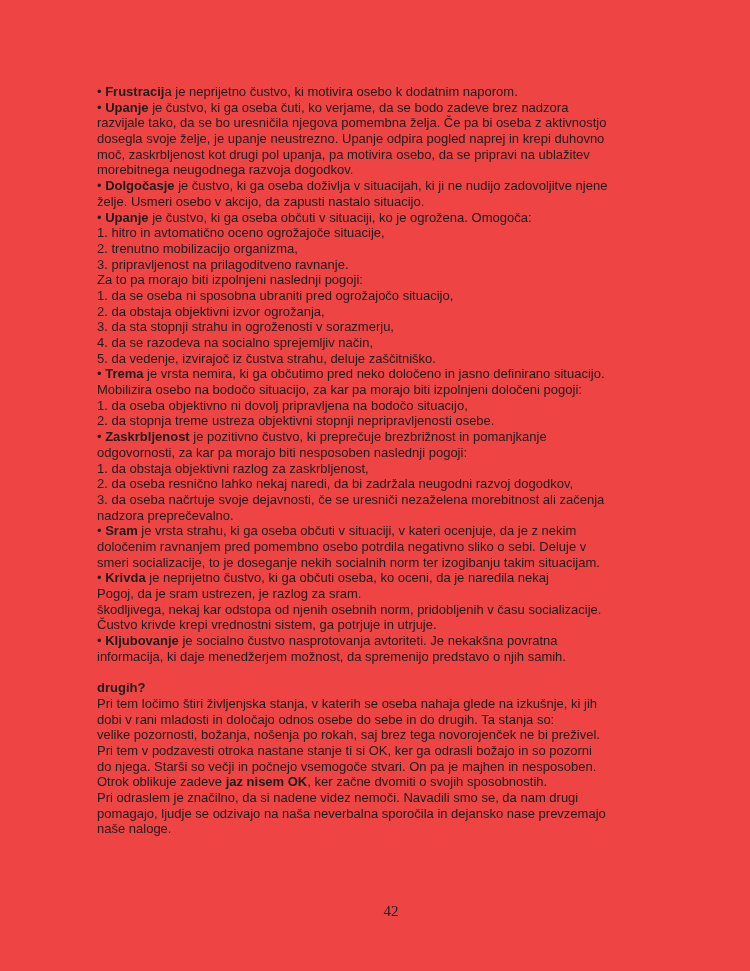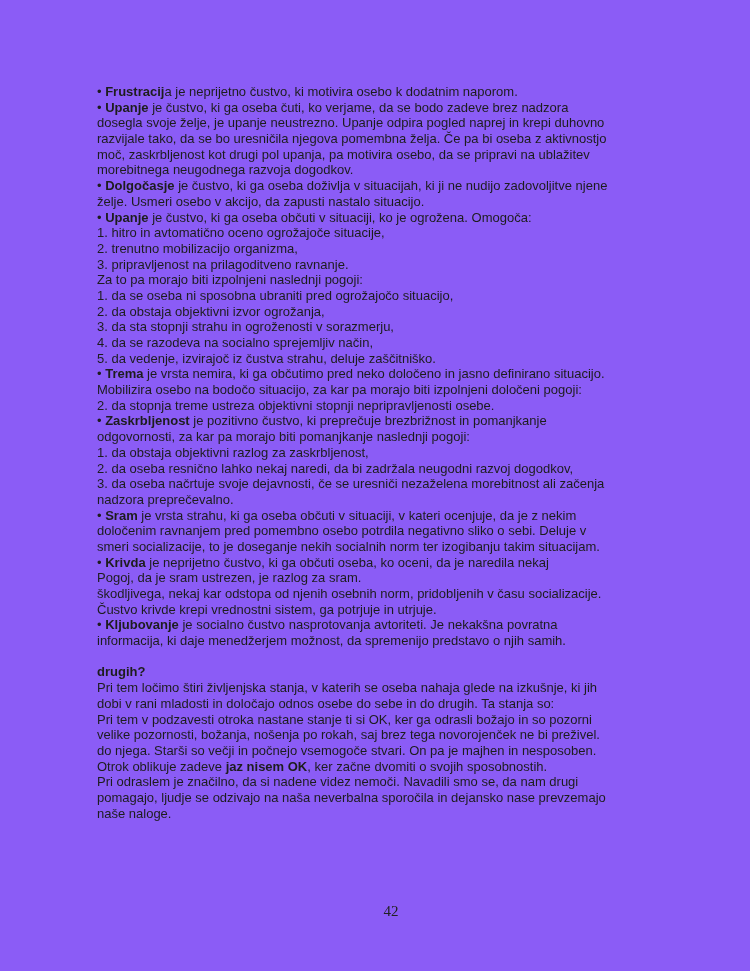--- a/index.html
+++ b/index.html
@@ -4,21 +4,21 @@
 <style>
   html, body {
     margin: 0;
     padding: 0;
     background: #ffffff;
   }
   .page {
     position: relative;
     width: 750px;
     height: 971px;
-    background: #8b5cf6;
+    background: #ef4444;
     overflow: hidden;
     font-family: "Liberation Sans", sans-serif;
     color: #1d1d1d;
   }
   .text-block {
     position: absolute;
     left: 97px;
     top: 84px;
     width: 565px;
     font-size: 13px;
@@ -45,60 +45,61 @@
     color: #222222;
   }
 </style>
 </head>
 <body>
 
 <div class="page">
   <div class="text-block">
       <div class="line"><span>• </span><span class="b">Frustracij</span><span>a je neprijetno čustvo, ki motivira osebo k dodatnim naporom.</span></div>
       <div class="line"><span>• </span><span class="b">Upanje</span><span> je čustvo, ki ga oseba čuti, ko verjame, da se bodo zadeve brez nadzora</span></div>
+      <div class="line"><span>razvijale tako, da se bo uresničila njegova pomembna želja. Če pa bi oseba z aktivnostjo</span></div>
       <div class="line"><span>dosegla svoje želje, je upanje neustrezno. Upanje odpira pogled naprej in krepi duhovno</span></div>
-      <div class="line"><span>razvijale tako, da se bo uresničila njegova pomembna želja. Če pa bi oseba z aktivnostjo</span></div>
       <div class="line"><span>moč, zaskrbljenost kot drugi pol upanja, pa motivira osebo, da se pripravi na ublažitev</span></div>
       <div class="line"><span>morebitnega neugodnega razvoja dogodkov.</span></div>
       <div class="line"><span>• </span><span class="b">Dolgočasje</span><span> je čustvo, ki ga oseba doživlja v situacijah, ki ji ne nudijo zadovoljitve njene</span></div>
       <div class="line"><span>želje. Usmeri osebo v akcijo, da zapusti nastalo situacijo.</span></div>
       <div class="line"><span>• </span><span class="b">Upanje</span><span> je čustvo, ki ga oseba občuti v situaciji, ko je ogrožena. Omogoča:</span></div>
       <div class="line"><span>1. hitro in avtomatično oceno ogrožajoče situacije,</span></div>
       <div class="line"><span>2. trenutno mobilizacijo organizma,</span></div>
       <div class="line"><span>3. pripravljenost na prilagoditveno ravnanje.</span></div>
       <div class="line"><span>Za to pa morajo biti izpolnjeni naslednji pogoji:</span></div>
       <div class="line"><span>1. da se oseba ni sposobna ubraniti pred ogrožajočo situacijo,</span></div>
       <div class="line"><span>2. da obstaja objektivni izvor ogrožanja,</span></div>
       <div class="line"><span>3. da sta stopnji strahu in ogroženosti v sorazmerju,</span></div>
       <div class="line"><span>4. da se razodeva na socialno sprejemljiv način,</span></div>
       <div class="line"><span>5. da vedenje, izvirajoč iz čustva strahu, deluje zaščitniško.</span></div>
       <div class="line"><span>• </span><span class="b">Trema</span><span> je vrsta nemira, ki ga občutimo pred neko določeno in jasno definirano situacijo.</span></div>
       <div class="line"><span>Mobilizira osebo na bodočo situacijo, za kar pa morajo biti izpolnjeni določeni pogoji:</span></div>
+      <div class="line"><span>1. da oseba objektivno ni dovolj pripravljena na bodočo situacijo,</span></div>
       <div class="line"><span>2. da stopnja treme ustreza objektivni stopnji nepripravljenosti osebe.</span></div>
       <div class="line"><span>• </span><span class="b">Zaskrbljenost</span><span> je pozitivno čustvo, ki preprečuje brezbrižnost in pomanjkanje</span></div>
-      <div class="line"><span>odgovornosti, za kar pa morajo biti pomanjkanje naslednji pogoji:</span></div>
+      <div class="line"><span>odgovornosti, za kar pa morajo biti nesposoben naslednji pogoji:</span></div>
       <div class="line"><span>1. da obstaja objektivni razlog za zaskrbljenost,</span></div>
       <div class="line"><span>2. da oseba resnično lahko nekaj naredi, da bi zadržala neugodni razvoj dogodkov,</span></div>
       <div class="line"><span>3. da oseba načrtuje svoje dejavnosti, če se uresniči nezaželena morebitnost ali začenja</span></div>
       <div class="line"><span>nadzora preprečevalno.</span></div>
       <div class="line"><span>• </span><span class="b">Sram</span><span> je vrsta strahu, ki ga oseba občuti v situaciji, v kateri ocenjuje, da je z nekim</span></div>
       <div class="line"><span>določenim ravnanjem pred pomembno osebo potrdila negativno sliko o sebi. Deluje v</span></div>
       <div class="line"><span>smeri socializacije, to je doseganje nekih socialnih norm ter izogibanju takim situacijam.</span></div>
       <div class="line"><span>• </span><span class="b">Krivda</span><span> je neprijetno čustvo, ki ga občuti oseba, ko oceni, da je naredila nekaj</span></div>
       <div class="line"><span>Pogoj, da je sram ustrezen, je razlog za sram.</span></div>
       <div class="line"><span>škodljivega, nekaj kar odstopa od njenih osebnih norm, pridobljenih v času socializacije.</span></div>
       <div class="line"><span>Čustvo krivde krepi vrednostni sistem, ga potrjuje in utrjuje.</span></div>
       <div class="line"><span>• </span><span class="b">Kljubovanje</span><span> je socialno čustvo nasprotovanja avtoriteti. Je nekakšna povratna</span></div>
       <div class="line"><span>informacija, ki daje menedžerjem možnost, da spremenijo predstavo o njih samih.</span></div>
       <div class="line blank"></div>
       <div class="line"><span class="b">drugih?</span></div>
       <div class="line"><span>Pri tem ločimo štiri življenjska stanja, v katerih se oseba nahaja glede na izkušnje, ki jih</span></div>
       <div class="line"><span>dobi v rani mladosti in določajo odnos osebe do sebe in do drugih. Ta stanja so:</span></div>
+      <div class="line"><span>velike pozornosti, božanja, nošenja po rokah, saj brez tega novorojenček ne bi preživel.</span></div>
       <div class="line"><span>Pri tem v podzavesti otroka nastane stanje ti si OK, ker ga odrasli božajo in so pozorni</span></div>
-      <div class="line"><span>velike pozornosti, božanja, nošenja po rokah, saj brez tega novorojenček ne bi preživel.</span></div>
       <div class="line"><span>do njega. Starši so večji in počnejo vsemogoče stvari. On pa je majhen in nesposoben.</span></div>
       <div class="line"><span>Otrok oblikuje zadeve </span><span class="b">jaz nisem OK</span><span>, ker začne dvomiti o svojih sposobnostih.</span></div>
       <div class="line"><span>Pri odraslem je značilno, da si nadene videz nemoči. Navadili smo se, da nam drugi</span></div>
       <div class="line"><span>pomagajo, ljudje se odzivajo na naša neverbalna sporočila in dejansko nase prevzemajo</span></div>
       <div class="line"><span>naše naloge.</span></div>
     </div>
   <div class="page-number">42</div>
 </div>
 
 </body></html>

